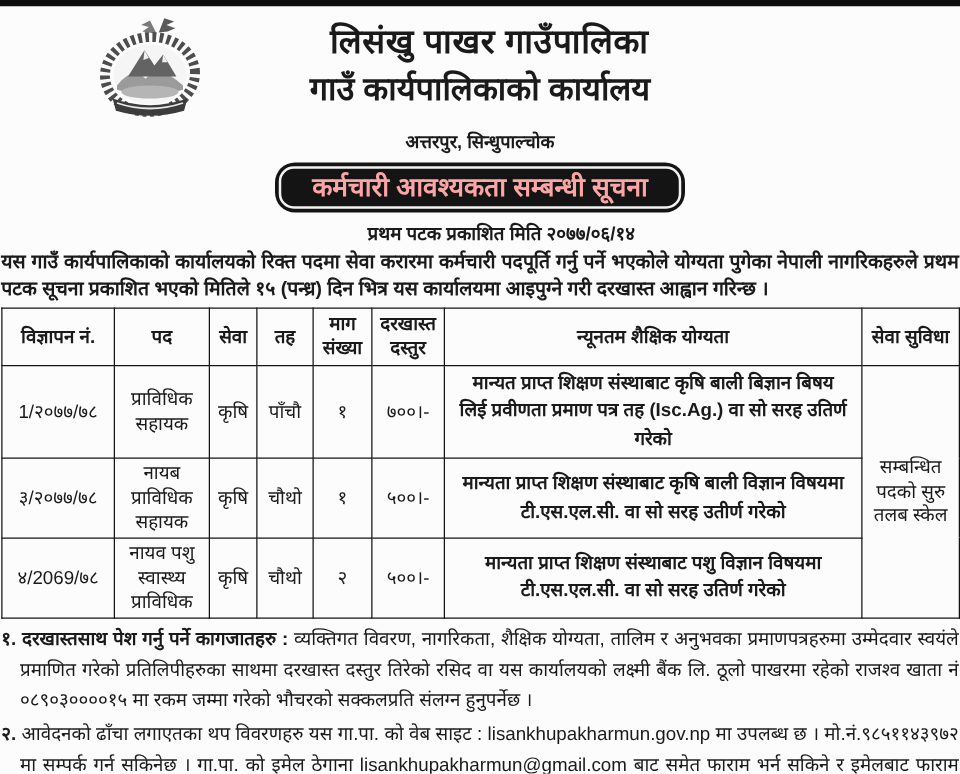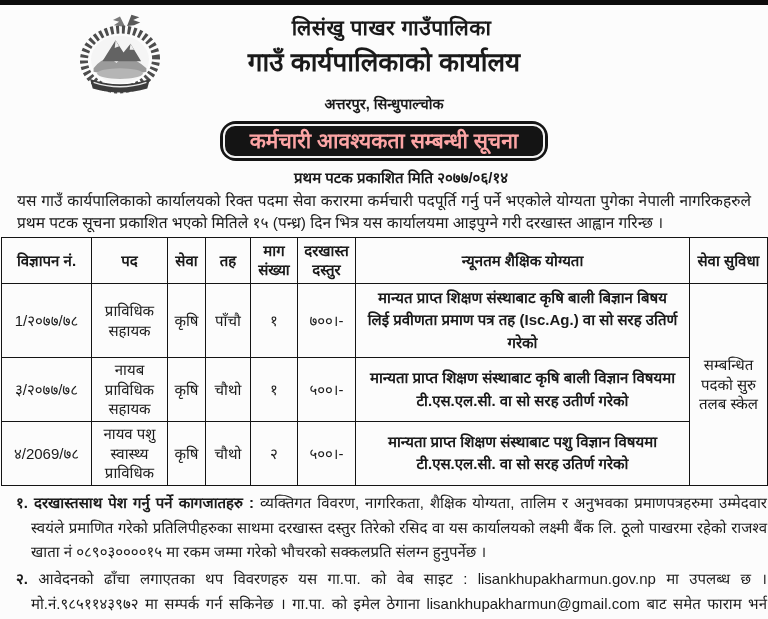--- a/index.html
+++ b/index.html
@@ -8,58 +8,58 @@
     font-family: "Liberation Sans", "DejaVu Sans", sans-serif;
     background: #fcfcfc;
     color: #1a1a1a;
   }
   .topbar { height: 5px; background: #0d0d0d; width: 100%; }
   .page { position: relative; width: 768px; }
 
   
   header { text-align: center; position: relative; padding-top: 8px; }
   .logo-wrap { position: absolute; left: 76px; top: 8px; width: 88px; height: 86px; }
-  .title-muni  { font-size: 21px; font-weight: bold; letter-spacing: .5px; padding-left: 15px; }
+  .title-muni  { font-size: 27px; font-weight: bold; letter-spacing: .5px; padding-left: 15px; }
   .title-office{ font-size: 26px; font-weight: bold; margin-top: 2px; text-align: center; }
   .title-addr  { font-size: 14.5px; font-weight: 600; margin-top: 14px; }
   .notice-box {
     display: inline-block; position: relative; margin-top: 8px;
     background: #141414; color: #fca5a5;
     border-radius: 16px; padding: 5px 30px 7px;
     font-size: 21px; font-weight: bold;
   }
   .notice-box::before {
     content: ""; position: absolute; inset: 3px;
     border: 2px solid #f2f2f2; border-radius: 12px; pointer-events: none;
   }
   .pubdate { font-size: 15px; font-weight: bold; margin-top: 6px; margin-left: 34px; }
 
   
   .intro {
     font-size: 15.5px; line-height: 1.45; text-align: justify;
-    margin: 3px 17px 2px; font-weight: 400;
+    margin: 3px 1px 2px; font-weight: 700;
   }
 
   
   table {
     width: 766px; margin-left: 1px; border-collapse: collapse;
     table-layout: fixed; font-size: 15px;
   }
   th, td {
     border: 1.6px solid #141414; text-align: center;
     vertical-align: middle; padding: 2px 4px; line-height: 1.3;
   }
   th { font-weight: bold; padding: 3px 2px; }
   td.qual { padding: 3px 10px; line-height: 1.5; font-weight: bold; }
   tr.r1 { height: 70px; } tr.r2 { height: 62px; } tr.r3 { height: 64px; }
   thead tr { height: 38px; }
 
   
   .notes { margin: 5px 1px 0; font-size: 15px; line-height: 1.65; }
-  .note { text-align: justify; padding-left: 30px; text-indent: -15px; margin-bottom: 2px; }
+  .note { text-align: justify; padding-left: 15px; text-indent: -15px; margin-bottom: 2px; }
   .note .num  { font-weight: bold; }
   .note .lead { font-weight: bold; }
   .latin { font-family: "Liberation Sans", sans-serif; }
   .latin-big { font-family: "Liberation Sans", sans-serif; font-size: 19px; }
 
   
   .logo-wrap svg { width: 100%; height: 100%; }
 </style>
 </head>
 <body>

